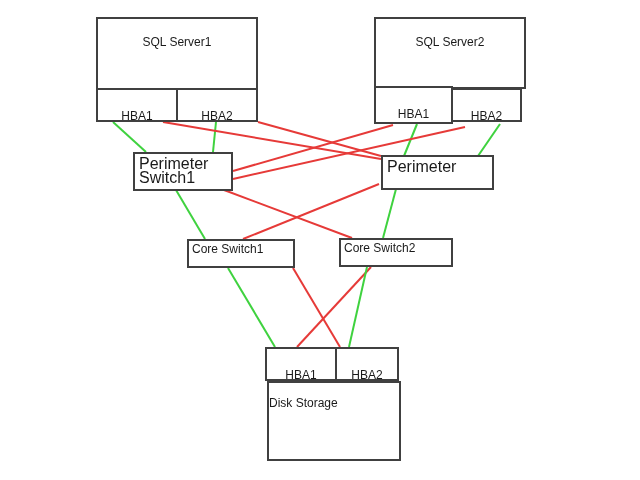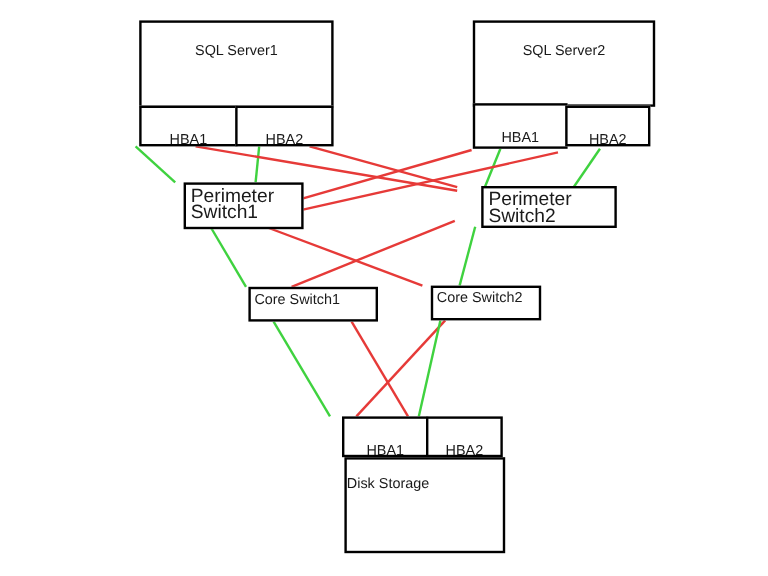--- a/index.html
+++ b/index.html
@@ -20,22 +20,21 @@
     position: absolute;
     left: 0;
     top: 0;
     width: 640px;
     height: 480px;
   }
   .node {
     position: absolute;
     box-sizing: border-box;
     background: #ffffff;
-    border: 2px solid #000000;
-    margin-left: 20px;
+    border: 2px solid #404040;
   }
   .server-label {
     display: block;
     text-align: center;
     padding-top: 16px;
     font-size: 12px;
   }
   .hba-label {
     display: block;
     text-align: center;
@@ -66,21 +65,21 @@
   #sql1-hba2   { left: 176px; top: 88px;  width: 82px;  height: 34px; }
 
   #sql2-main   { left: 374px; top: 17px;  width: 152px; height: 72px; }
   #sql2-hba1   { left: 374px; top: 86px;  width: 79px;  height: 38px; }
   #sql2-hba2   { left: 451px; top: 88px;  width: 71px;  height: 34px; }
 
   #psw1        { left: 133px; top: 152px; width: 100px; height: 39px; }
   #psw2        { left: 381px; top: 155px; width: 113px; height: 35px; }
 
   #core1       { left: 187px; top: 239px; width: 108px; height: 29px; }
-  #core2       { left: 339px; top: 238px; width: 92px; height: 29px; }
+  #core2       { left: 339px; top: 238px; width: 114px; height: 29px; }
 
   #disk-hba1   { left: 265px; top: 347px; width: 72px;  height: 34px; }
   #disk-hba2   { left: 335px; top: 347px; width: 64px;  height: 34px; }
   #disk-main   { left: 267px; top: 381px; width: 134px; height: 80px; }
 </style>
 </head>
 <body>
 
 <div id="canvas">
 
@@ -125,21 +124,20 @@
 
   <div class="node" id="psw1">
     <span class="switch-label">
       <span style="display:block">Perimeter</span>
       <span style="display:block">Switch1</span>
     </span>
   </div>
   <div class="node" id="psw2">
     <span class="switch-label">
       <span style="display:block">Perimeter</span>
-      <span style="display:block">Switch2</span>
     </span>
   </div>
 
   <div class="node" id="core1">
     <span class="core-label">Core Switch1</span>
   </div>
   <div class="node" id="core2">
     <span class="core-label">Core Switch2</span>
   </div>
 

